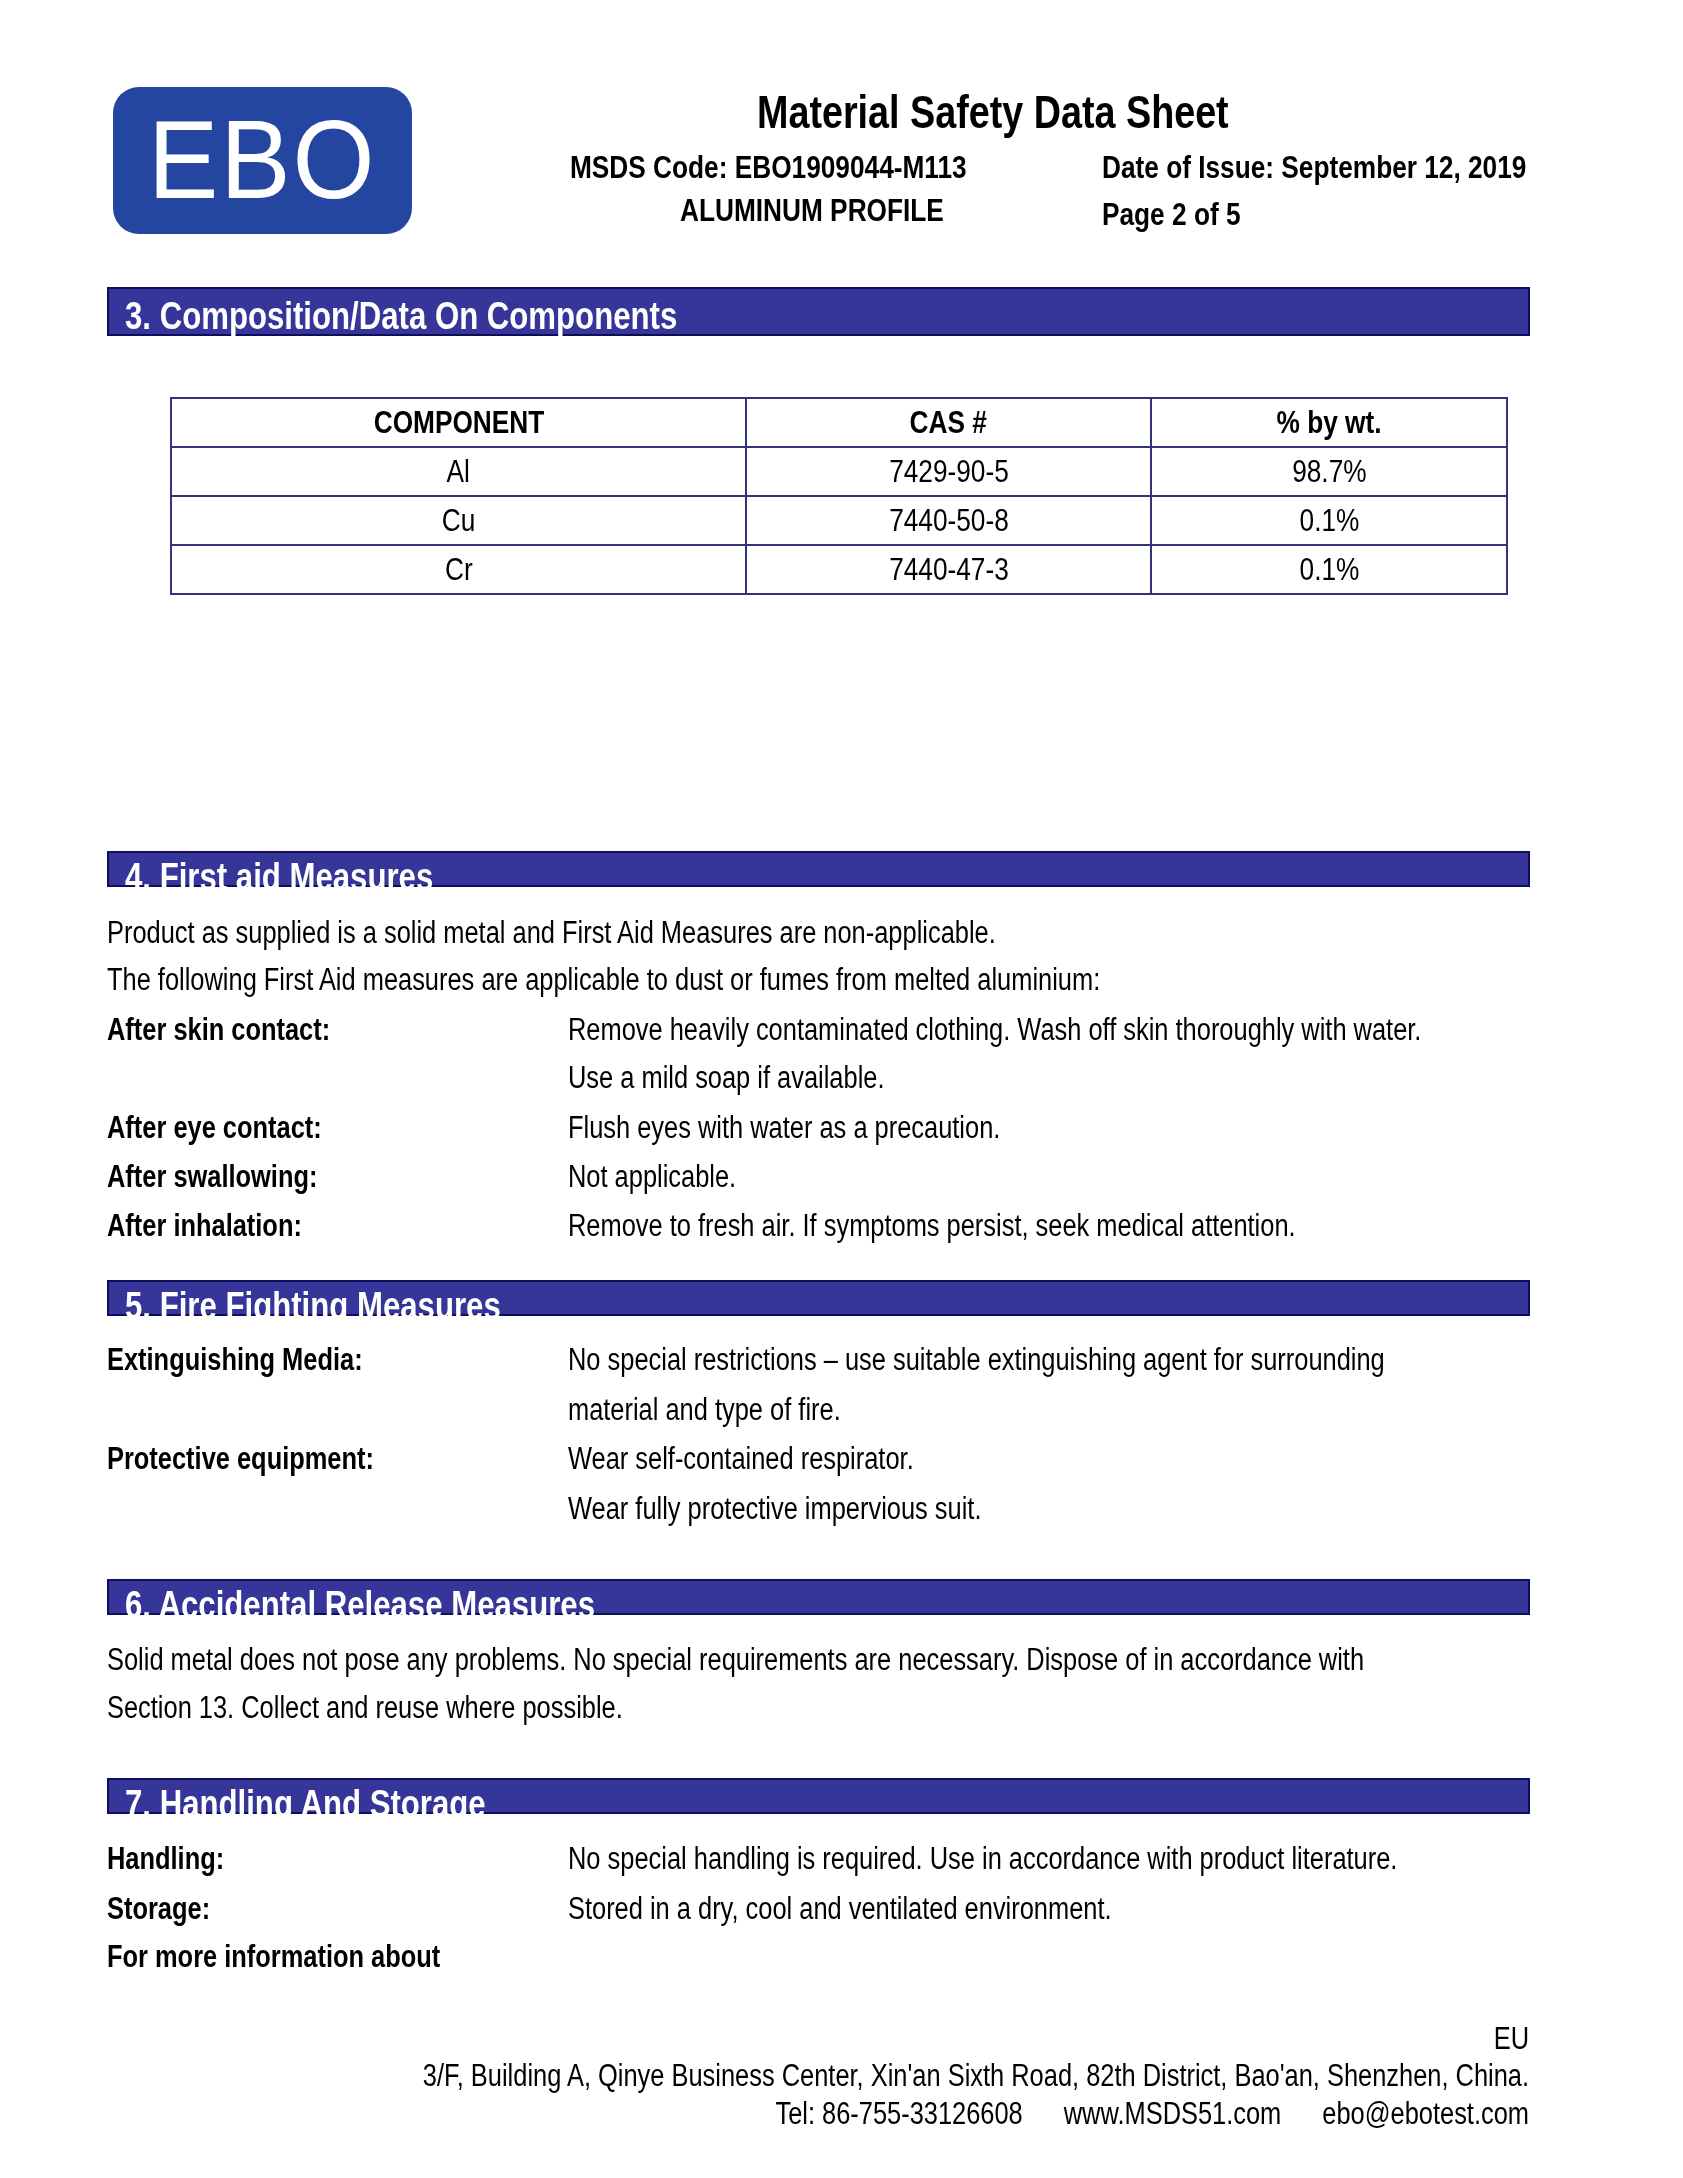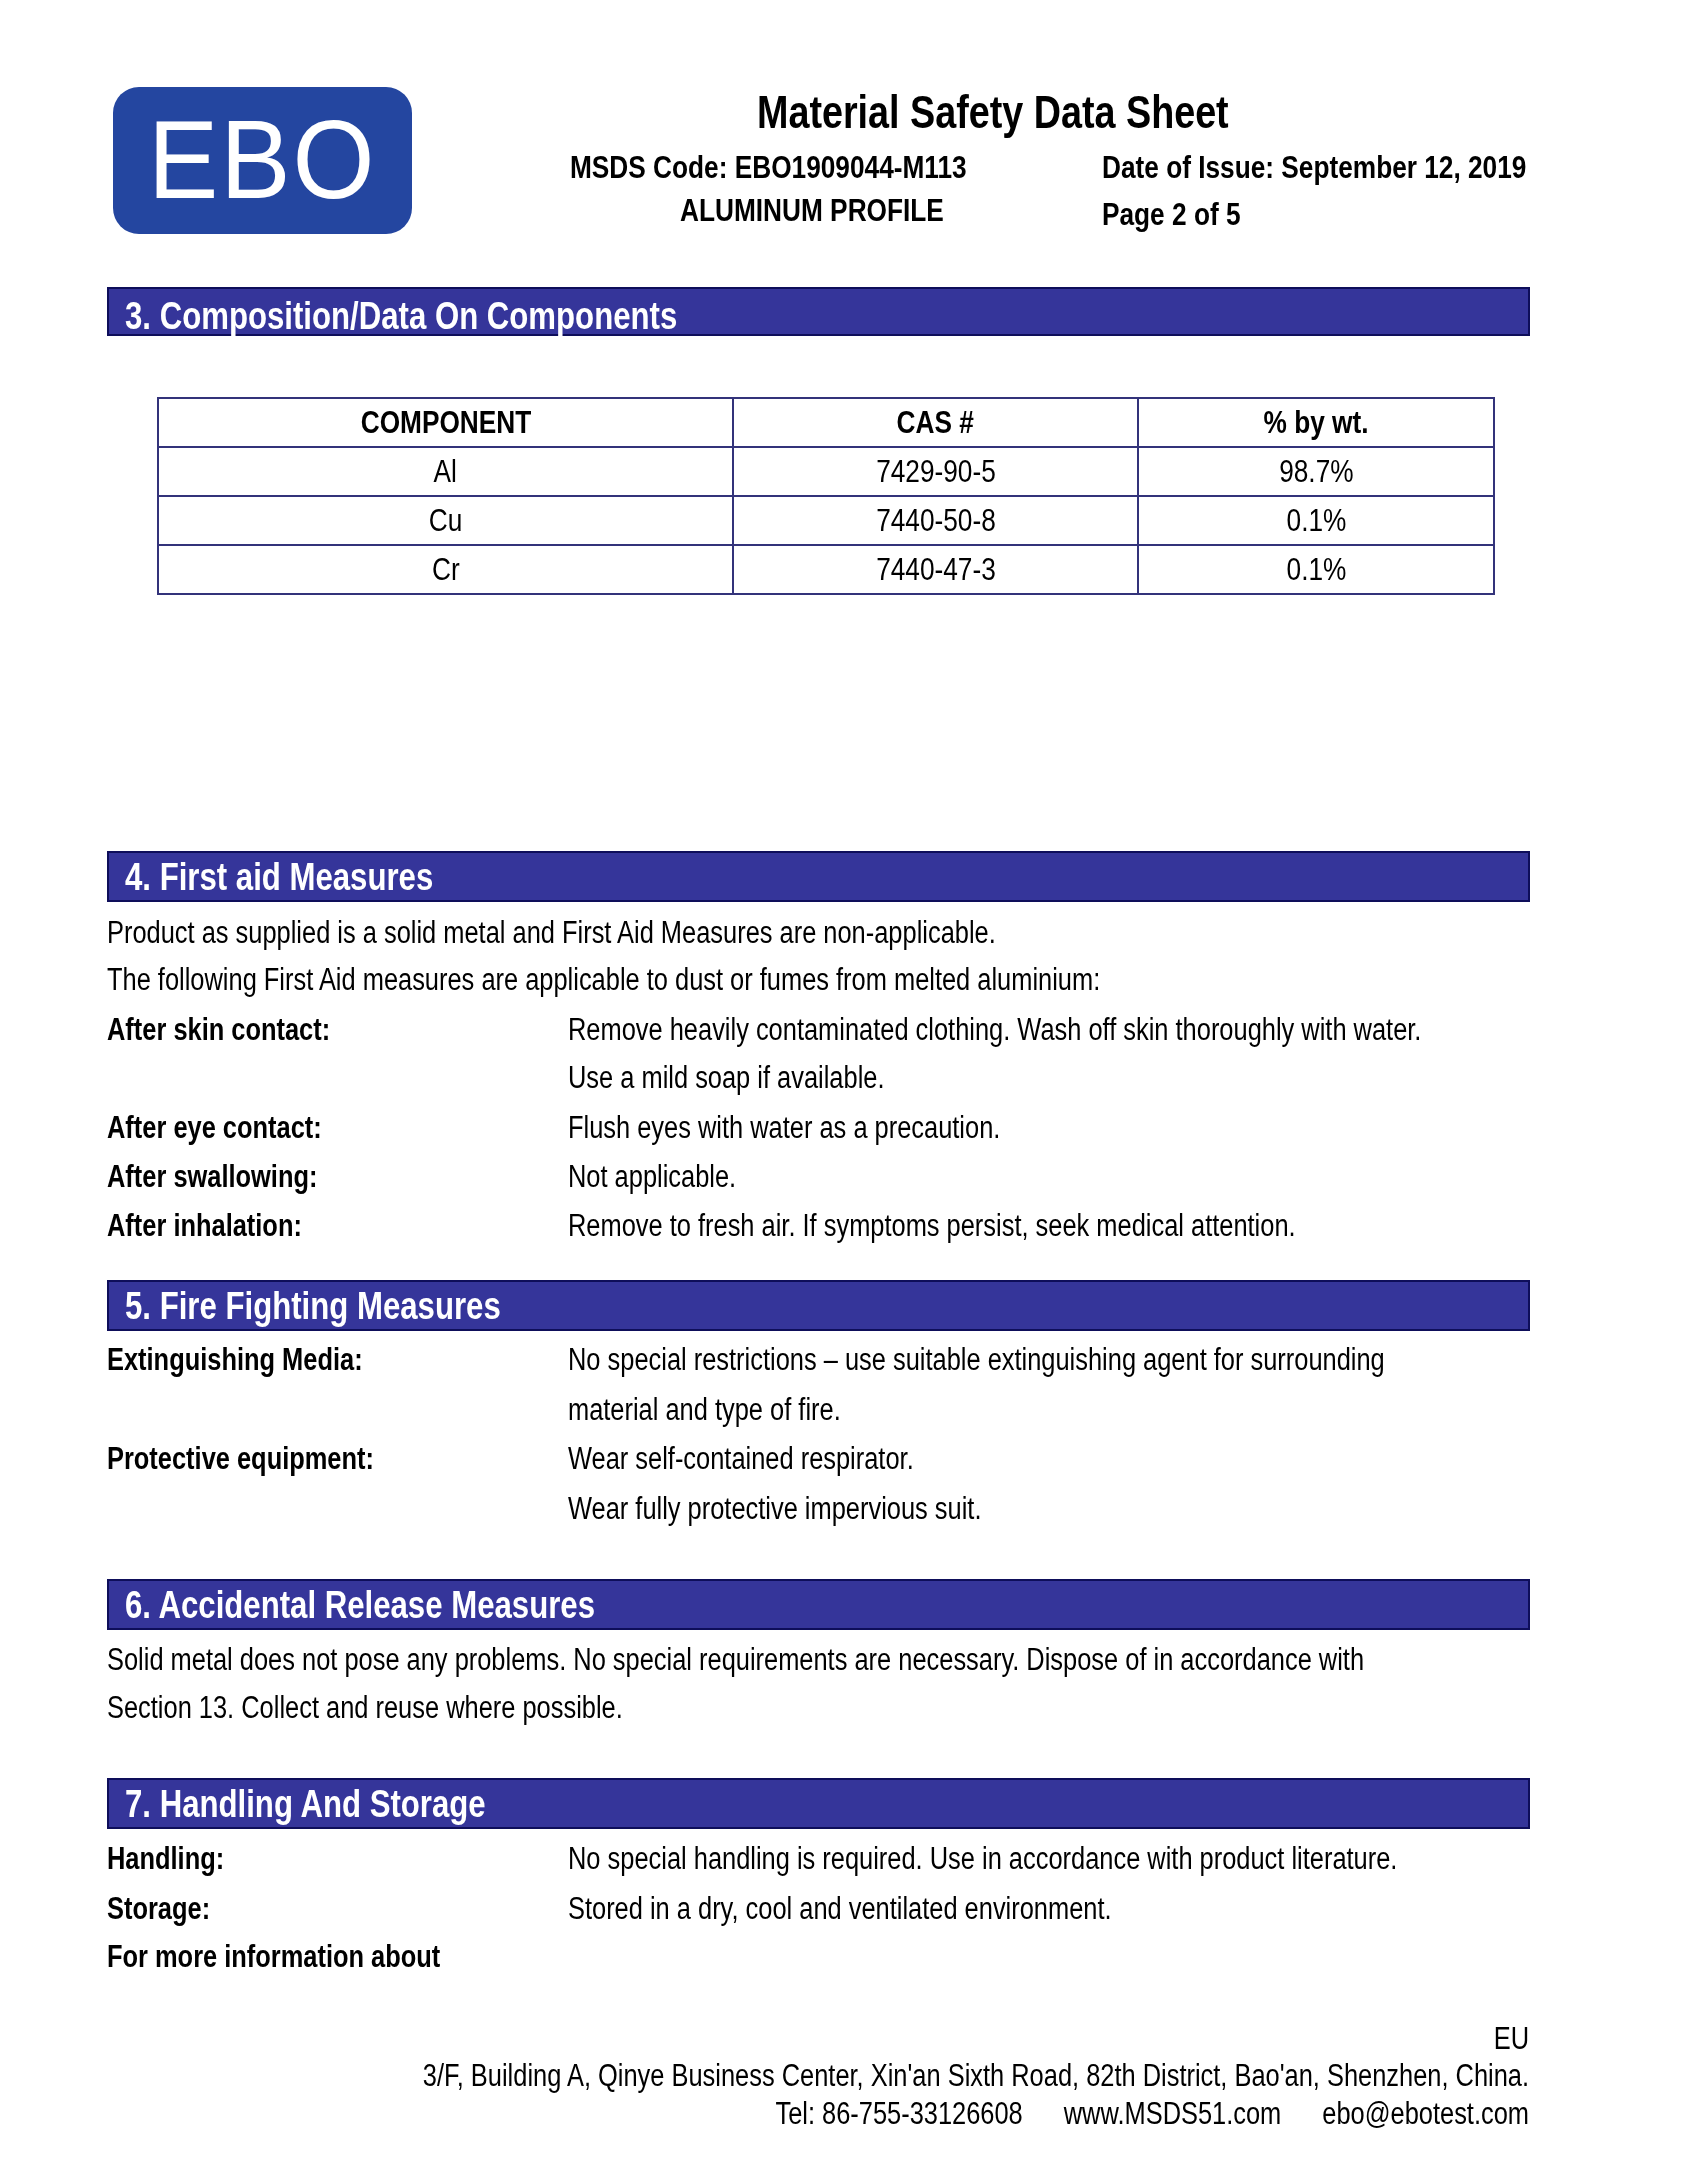--- a/index.html
+++ b/index.html
@@ -4,25 +4,25 @@
 <style>
   html, body { margin:0; padding:0; background:#fff; }
   body { width:1683px; height:2178px; position:relative; overflow:hidden;
          font-family:"Liberation Sans", sans-serif; color:#000; }
   .abs { position:absolute; white-space:nowrap; }
   .logo { position:absolute; left:113px; top:87px; width:299px; height:147px;
           background:#2446a0; border-radius:26px; color:#fff;
           font-family:"Liberation Sans", sans-serif; font-size:111px; line-height:147px;
           text-align:center; letter-spacing:2px; }
   .hdr { font-size:32px; font-weight:bold; }
-  .bar { position:absolute; left:107px; width:1423px; height:51px; background:#35359a;
+  .bar { position:absolute; left:107px; width:1423px; height:36px; background:#35359a;
          border:2px solid #0e0e5a; box-sizing:border-box; }
   .bar span { position:absolute; left:16px; top:0; line-height:48px; color:#fff;
               font-size:38px; font-weight:bold; transform-origin:left center; transform:scaleX(0.82); white-space:nowrap; }
-  table.comp { position:absolute; left:157px; top:397px; width:1338px; border-collapse:collapse; }
+  table.comp { position:absolute; left:170px; top:397px; width:1338px; border-collapse:collapse; }
   table.comp td, table.comp th { border:2px solid #33337a; height:47px; text-align:center;
        font-size:32px; padding:0; }
   table.comp th { font-weight:bold; }
   table.comp .cell { display:inline-block; transform:scaleX(0.82); }
   .line { position:absolute; font-size:31px; white-space:nowrap; transform-origin:left center; transform:scaleX(0.82); line-height:40px; }
   .lbl { left:107px; font-weight:bold; }
   .val { left:568px; }
   .txt { left:107px; }
   .right { position:absolute; right:154px; font-size:31px; white-space:nowrap; transform-origin:right center; transform:scaleX(0.82); line-height:40px; }
 </style>

